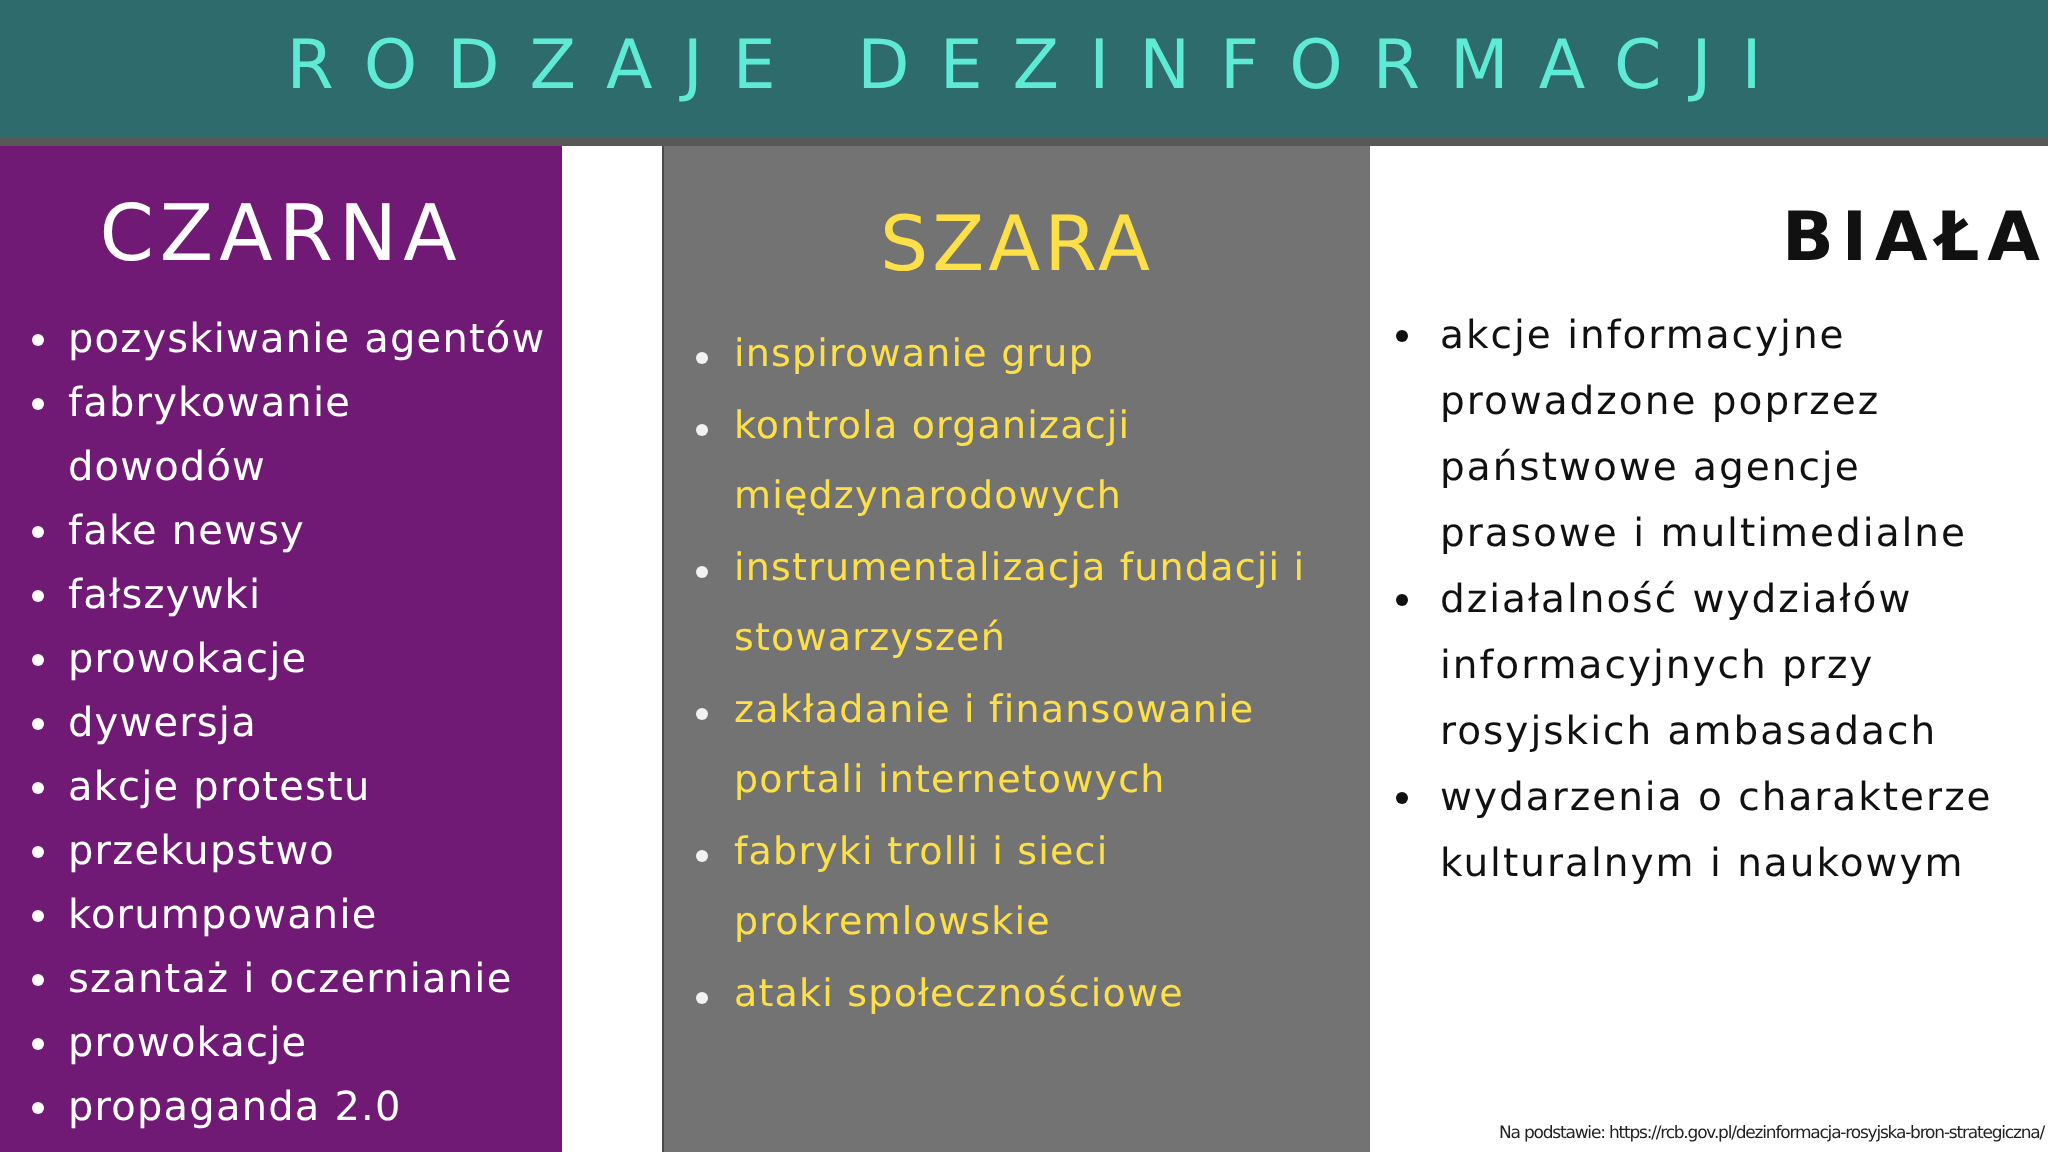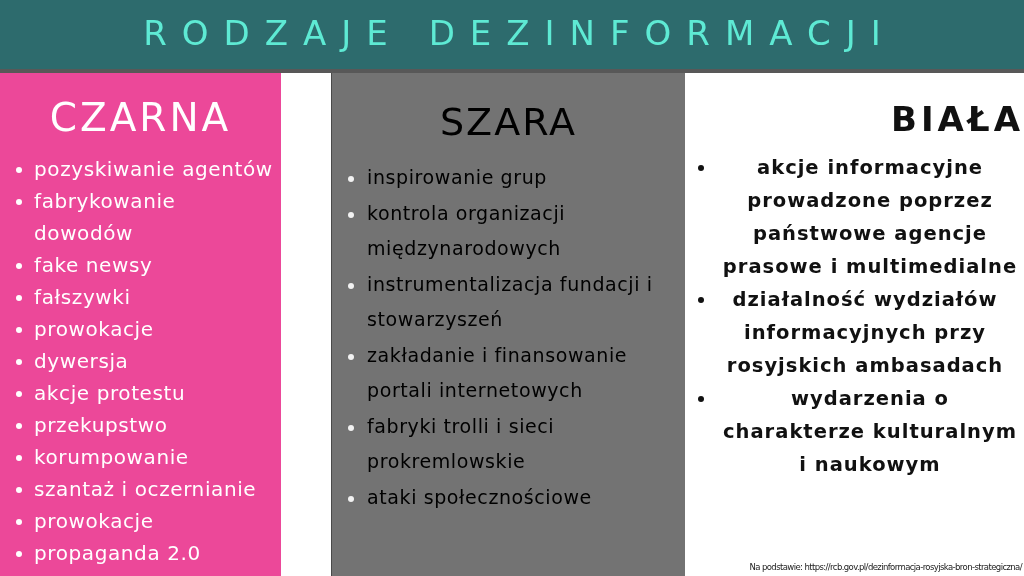--- a/index.html
+++ b/index.html
@@ -9,42 +9,42 @@
     position: absolute; left: 0; top: 0; width: 1024px; height: 69px;
     background: #2d6b6d; display: flex; align-items: center; justify-content: center;
   }
   .header-title {
     color: #5eead4; font-family: "DejaVu Sans", sans-serif; font-weight: 300;
     font-size: 34px; letter-spacing: 15px; padding-left: 15px; margin-top: -4px;
     font-weight: normal;
   }
   .strip { position: absolute; left: 0; top: 69px; width: 1024px; height: 4px; background: #585858; }
   .col { position: absolute; top: 73px; height: 503px; }
-  .col.black { left: 0; width: 281px; background: #ec4899; color: #ffffff; }
-  .col.gray { left: 331px; width: 354px; background: #737373; color: #000000; border-left: 1px solid #4a4a4a; }
+  .col.black { left: 0; width: 281px; background: #701a75; color: #ffffff; }
+  .col.gray { left: 331px; width: 354px; background: #737373; color: #fde047; border-left: 1px solid #4a4a4a; }
   .col.white { left: 685px; width: 339px; background: #ffffff; color: #111111; }
   .col-title {
     text-align: center; font-size: 38px; letter-spacing: 2px; font-weight: normal;
   }
   .black .col-title { margin-top: 22px; font-size: 39px; letter-spacing: 3px; }
   .gray .col-title { margin-top: 27px; font-size: 38px; }
   .white .col-title { margin-top: 26px; font-size: 34px; font-weight: bold; letter-spacing: 4px; text-align: right; }
   ul { list-style: none; }
   li { position: relative; }
   li .bullet {
     position: absolute; width: 6px; height: 6px; border-radius: 50%;
   }
   .black ul { margin-top: 13px; padding-left: 34px; }
   .black li { font-size: 20px; line-height: 32px; letter-spacing: 0.6px; }
   .black li .bullet { left: -18px; top: 14px; background: #ffffff; }
   .gray ul { margin-top: 16px; padding-left: 35px; }
   .gray li { font-size: 19px; line-height: 35.5px; letter-spacing: 0.6px; }
   .gray li .bullet { left: -19px; top: 16px; background: #f2f2f2; }
   .white ul { margin-top: 12px; padding-left: 35px; }
-  .white li { font-size: 19.5px; line-height: 33px; letter-spacing: 1px; font-weight: bold; text-align: center; }
+  .white li { font-size: 19.5px; line-height: 33px; letter-spacing: 1px; font-weight: normal; }
   .white li .bullet { left: -22px; top: 14px; background: #111111; }
   .source {
     position: absolute; right: 2px; bottom: 4px; font-size: 8.5px; color: #222;
     letter-spacing: -0.6px; white-space: nowrap;
   }
 </style>
 </head>
 <body>
 
 <div class="header">

